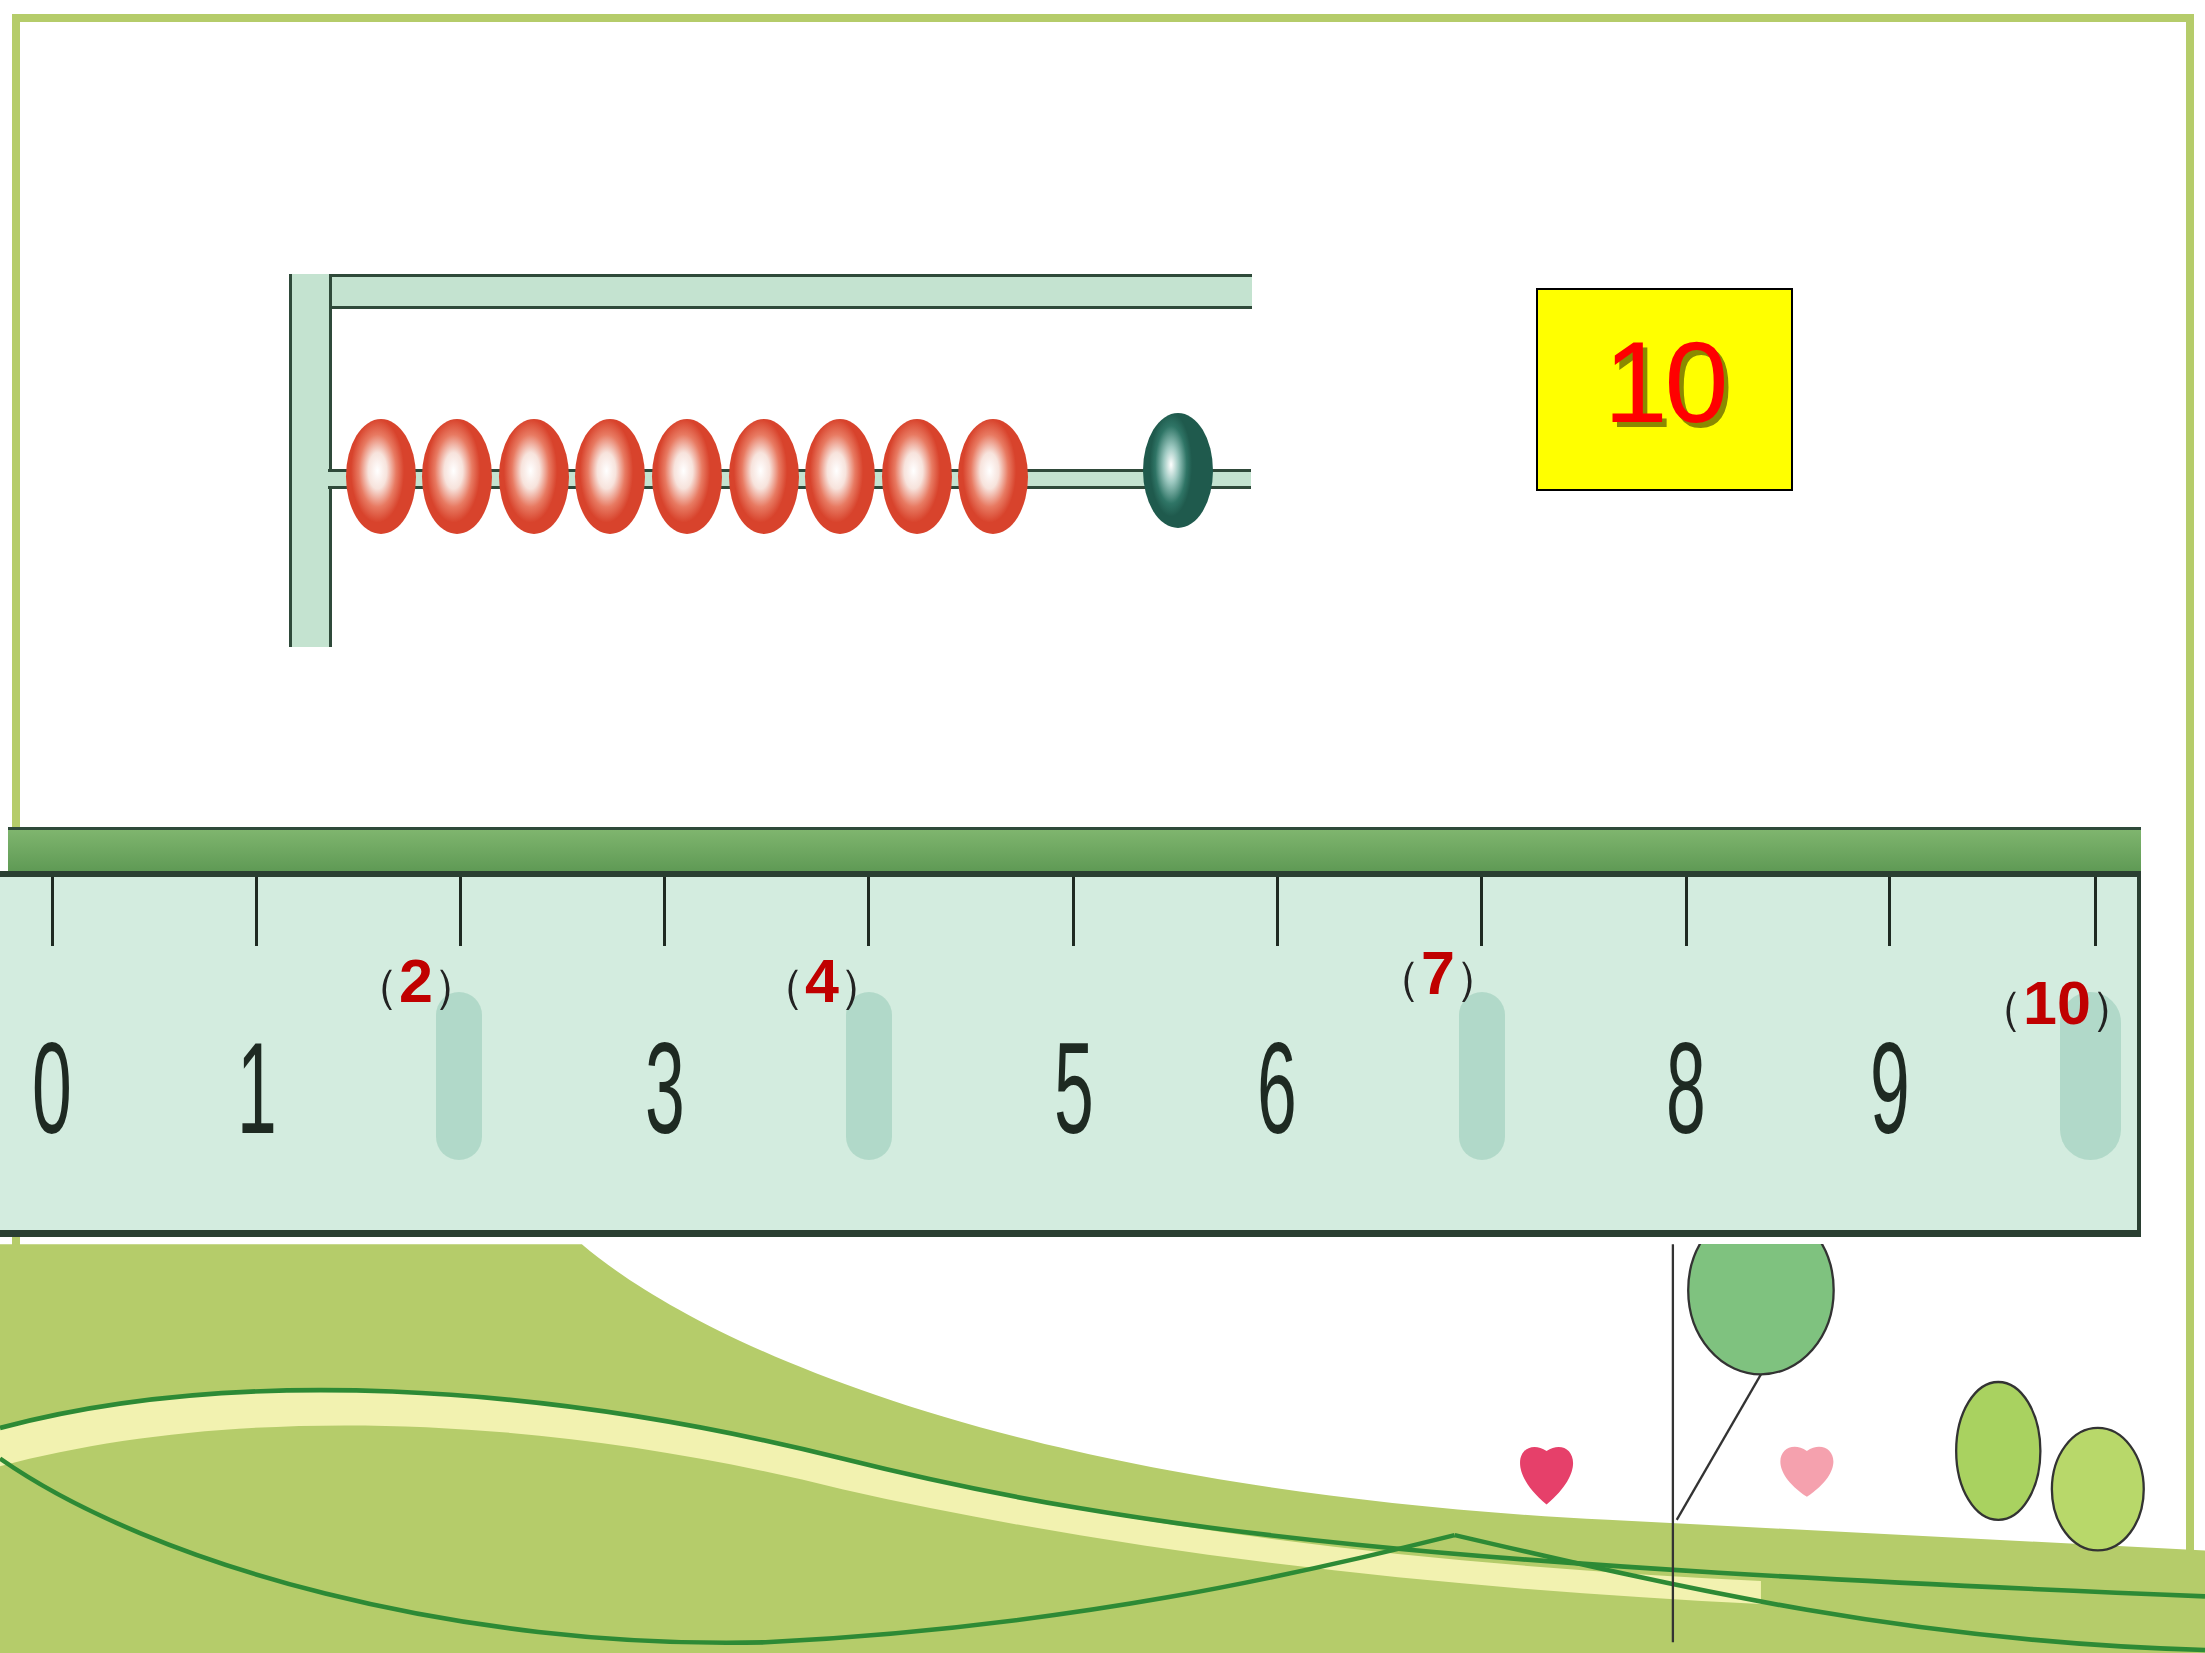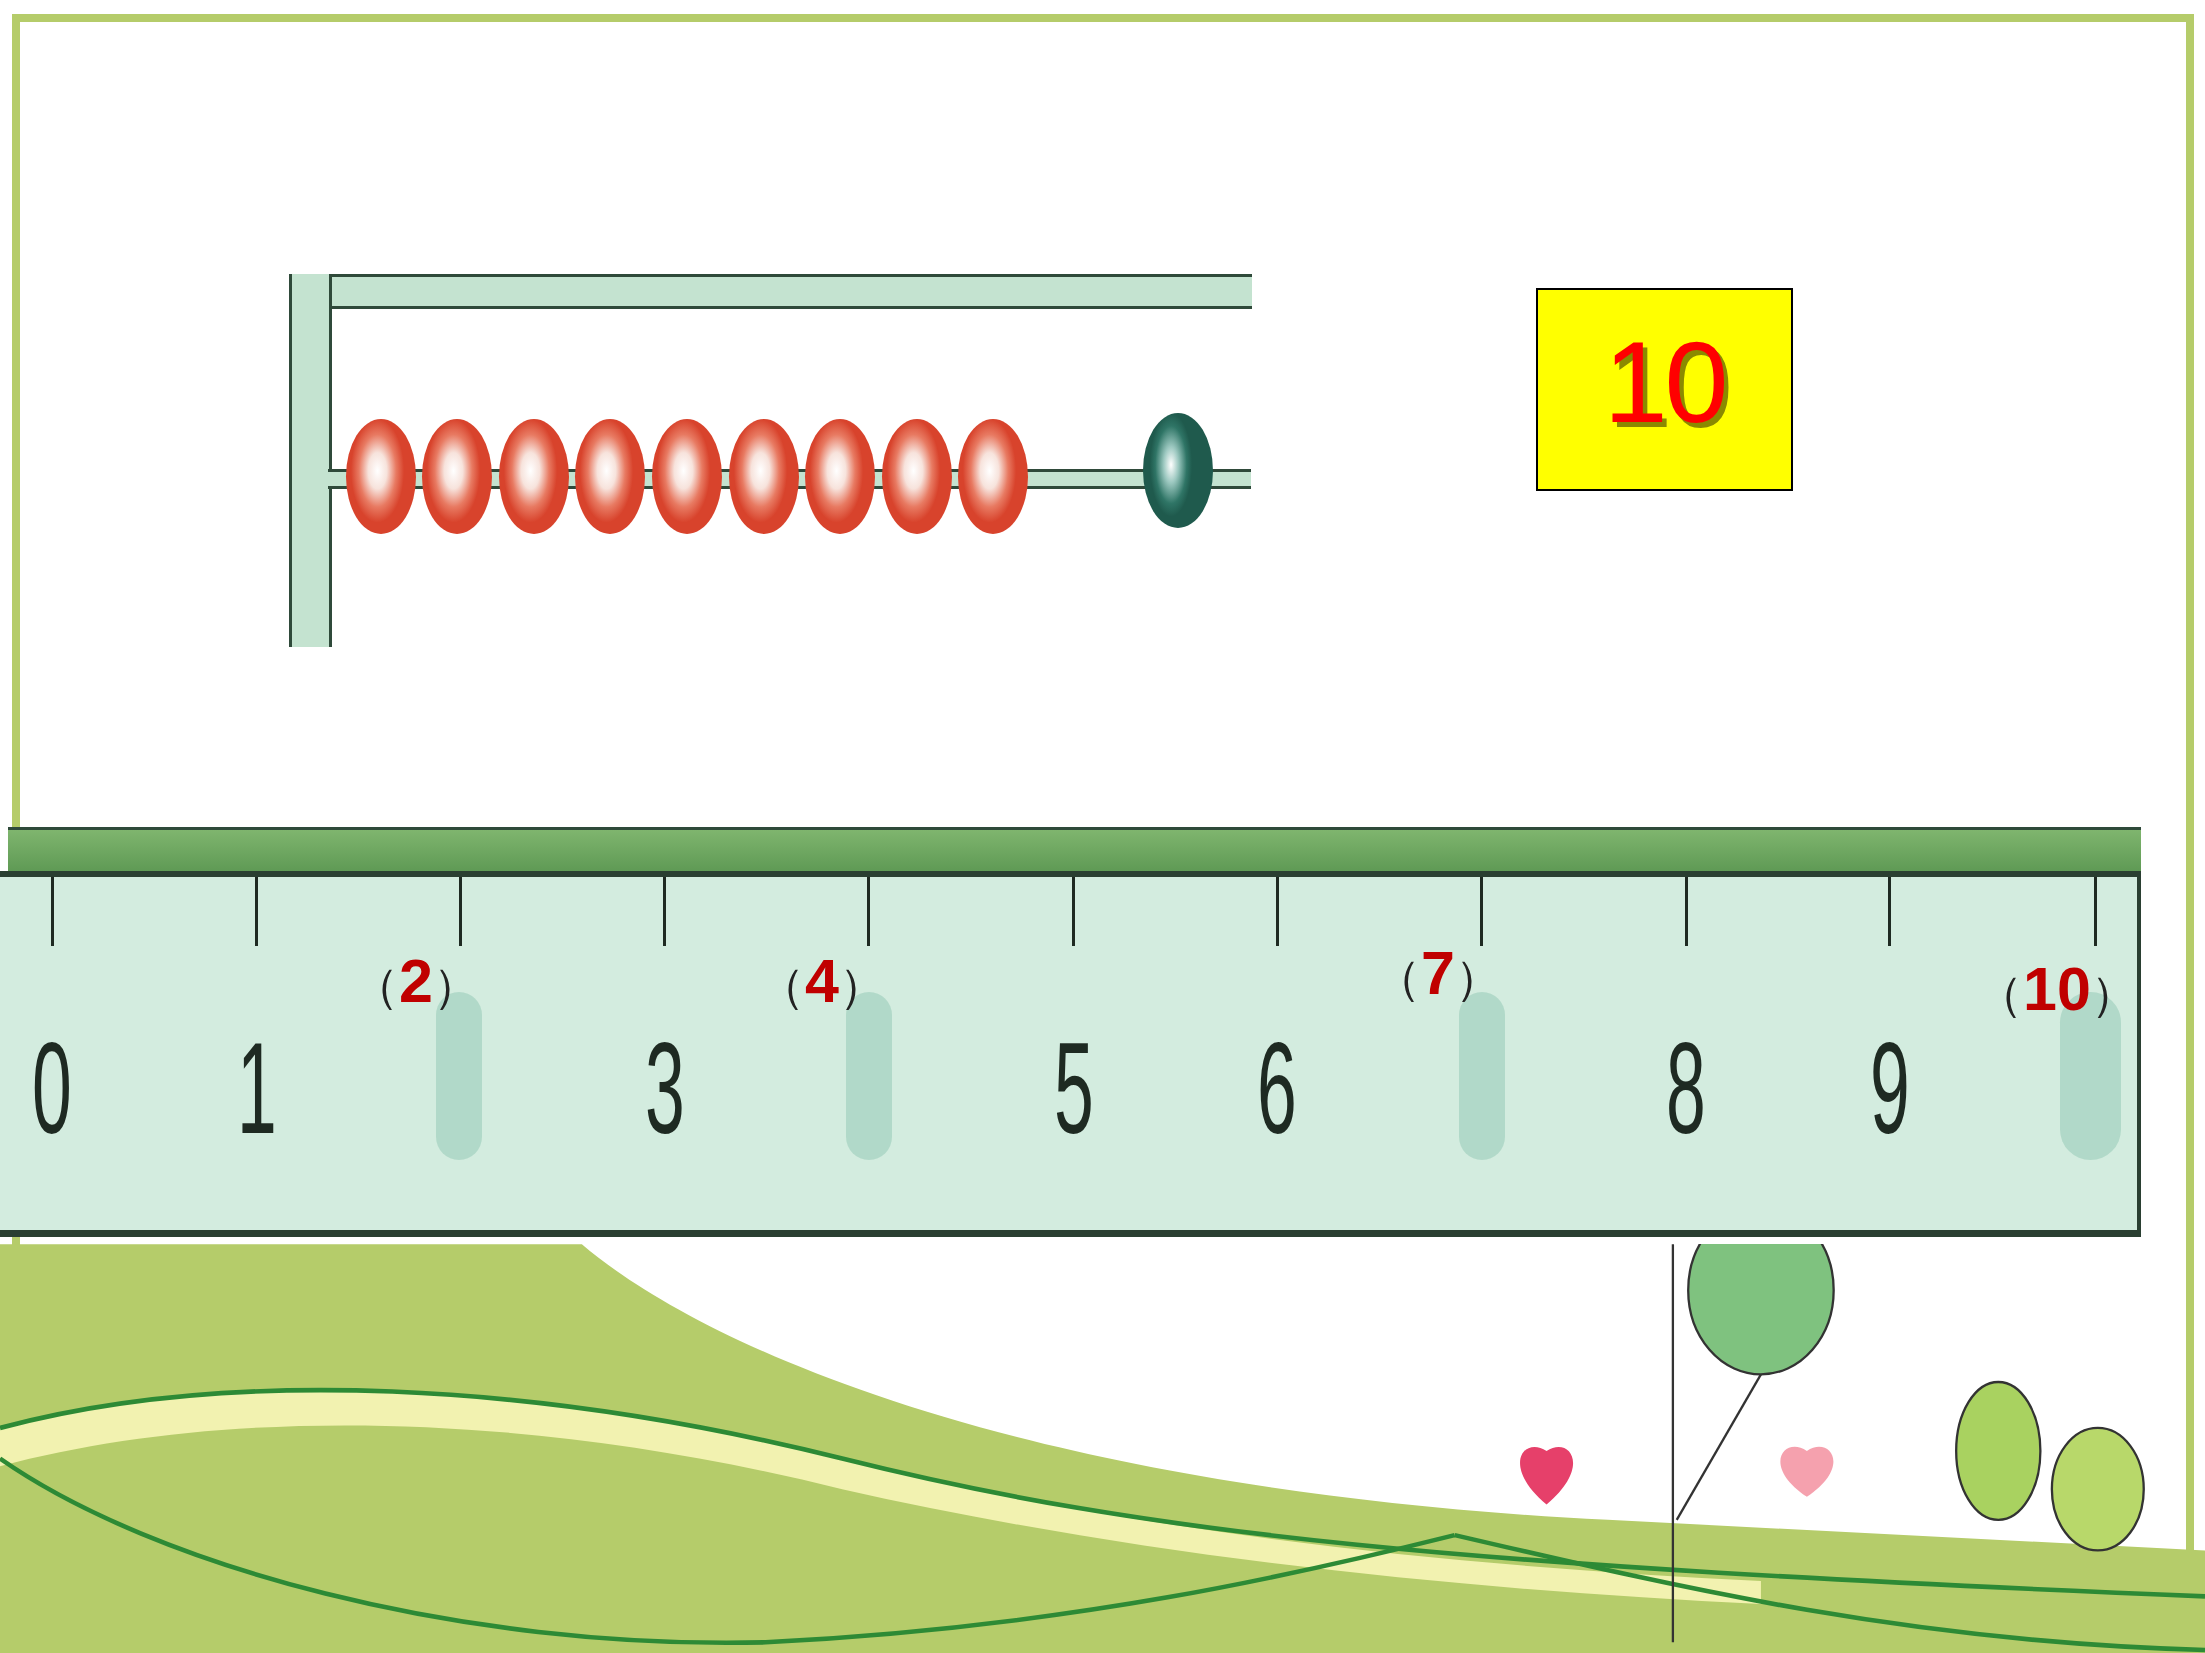--- a/index.html
+++ b/index.html
@@ -71,21 +71,21 @@
     <div class="num" style="left:1074px">5</div>
     <div class="num" style="left:1277px">6</div>
     <div class="smudge" style="left:1459px"></div>
     <div class="num" style="left:1686px">8</div>
     <div class="num" style="left:1890px">9</div>
     <div class="smudge" style="left:2060px;width:61px"></div>
 
     <div class="fill" style="left:352px"><span class="paren">（</span><span>2</span><span class="paren">）</span></div>
     <div class="fill" style="left:758px"><span class="paren">（</span><span>4</span><span class="paren">）</span></div>
     <div class="fill" style="left:1374px;top:61px"><span class="paren">（</span><span>7</span><span class="paren">）</span></div>
-    <div class="fill" style="left:1976px;top:77px"><span class="paren">（</span><span>10</span><span class="paren">）</span></div>
+    <div class="fill" style="left:1976px;top:91px"><span class="paren">（</span><span>10</span><span class="paren">）</span></div>
   </div>
 </div>
 
 <svg class="landscape" viewBox="0 0 2880 535" width="2205" height="410">
   <path d="M0,0 L760,0 C900,120 1300,320 2100,360 L2880,400 L2880,535 L0,535 Z" fill="#b5cc6a"></path>
   <path d="M0,240 C300,160 700,180 1100,280 C1500,380 1900,420 2300,440 L2300,470 C1900,450 1500,410 1100,320 C700,220 300,210 0,290 Z" fill="#f2f2b0"></path>
   <path d="M0,240 C300,160 700,180 1100,280 C1500,380 1900,420 2880,460" fill="none" stroke="#2d8a35" stroke-width="6"></path>
   <path d="M0,280 C200,420 600,530 1000,520 C1400,500 1700,430 1900,380" fill="none" stroke="#2d8a35" stroke-width="6"></path>
   <path d="M1900,380 C2200,450 2500,520 2880,530" fill="none" stroke="#2d8a35" stroke-width="6"></path>
   <ellipse cx="2300" cy="60" rx="95" ry="110" fill="#7fc27f" stroke="#333" stroke-width="3"></ellipse>

